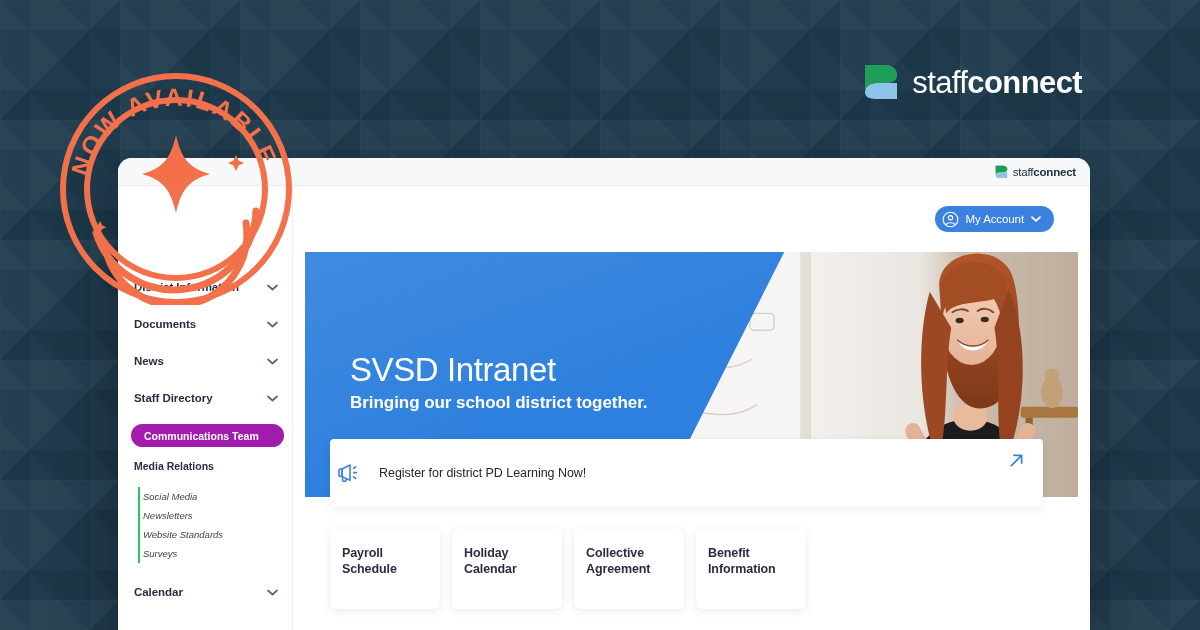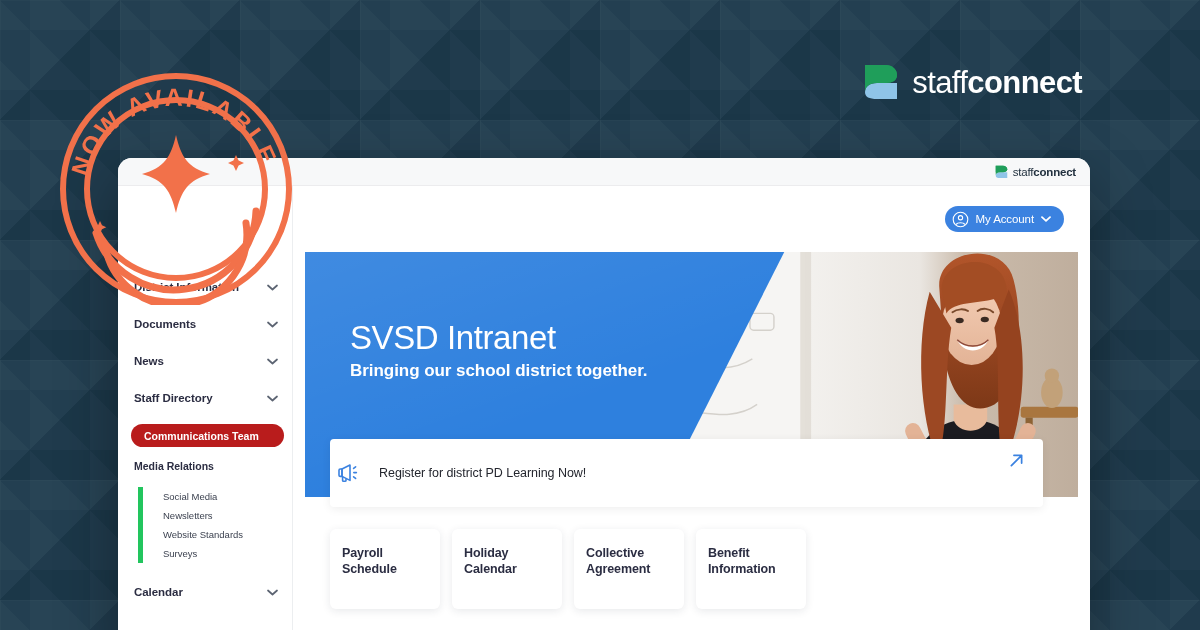--- a/index.html
+++ b/index.html
@@ -97,55 +97,56 @@
     font-size:11.5px; font-weight:700; color:#2b2d42; letter-spacing:-0.05px;
     white-space:nowrap;
   }
   .chev { width:11px; height:7px; flex:0 0 auto; }
   .chev path { stroke:#5c6472; stroke-width:1.7; fill:none;
                stroke-linecap:round; stroke-linejoin:round; }
 
   .nav-active {
     margin:0 8px 10px 13px;
     height:23px; border-radius:12px;
-    background:#b91c1c;
+    background:#a21caf;
     display:flex; align-items:center;
     padding-left:13px;
   }
   .nav-active .lbl { font-size:10.5px; font-weight:700; color:#ffffff; }
 
   .nav-plain {
     padding-left:16px; height:18px;
     display:flex; align-items:center; margin-bottom:12px;
   }
   .nav-plain .lbl { font-size:10.5px; font-weight:700; color:#2b2d42; }
 
   .sub-wrap {
     margin:4px 0 10px 20px;
-    padding-left:20px;
-    border-left:5px solid #22c55e;
+    padding-left:3px;
+    border-left:2px solid #22c55e;
+    font-style:italic;
   }
   .sub-item {
     font-size:9.5px; color:#3c4250; font-weight:400;
     height:19px; display:flex; align-items:center;
     white-space:nowrap;
   }
 
   
   #main {
     position:absolute; left:175px; top:28px;
     right:0; bottom:0;
     background:#ffffff;
     overflow:hidden;
   }
 
   
   #account-bar {
     height:66px; display:flex; align-items:center;
-    justify-content:flex-end; padding-right:26px;
+    justify-content:flex-end; padding-right:36px;
   }
   #account-btn {
     display:flex; align-items:center; gap:7px;
     background:#3b82e0; color:#fff;
     border-radius:17px; height:26px;
     padding:0 13px 0 7px;
   }
   #account-btn .avatar { width:17px; height:17px; display:block; flex:0 0 auto; }
   #account-btn .txt { font-size:11.5px; font-weight:400; letter-spacing:-0.1px; white-space:nowrap; }
   #account-btn .dd { width:10px; height:6px; }
@@ -167,21 +168,21 @@
   #hero-blue {
     position:absolute; left:0; top:0; width:100%; height:100%;
     background:#2e80de;
     clip-path:polygon(0 0, 62% 0, 46% 100%, 0 100%);
   }
   #hero-blue-soft {
     position:absolute; left:0; top:0; width:100%; height:100%;
     background:linear-gradient(160deg, rgba(255,255,255,0.085) 0%, rgba(255,255,255,0) 48%);
     clip-path:polygon(0 0, 62% 0, 46% 100%, 0 100%);
   }
-  #hero-text { position:absolute; left:45px; top:68px; z-index:3; }
+  #hero-text { position:absolute; left:45px; top:100px; z-index:3; }
   #hero-title {
     font-size:33px; font-weight:400; color:#ffffff;
     letter-spacing:-0.4px; line-height:1.1;
   }
   #hero-sub {
     margin-top:5px;
     font-size:17px; font-weight:700; color:#ffffff;
     letter-spacing:-0.05px;
   }
 

